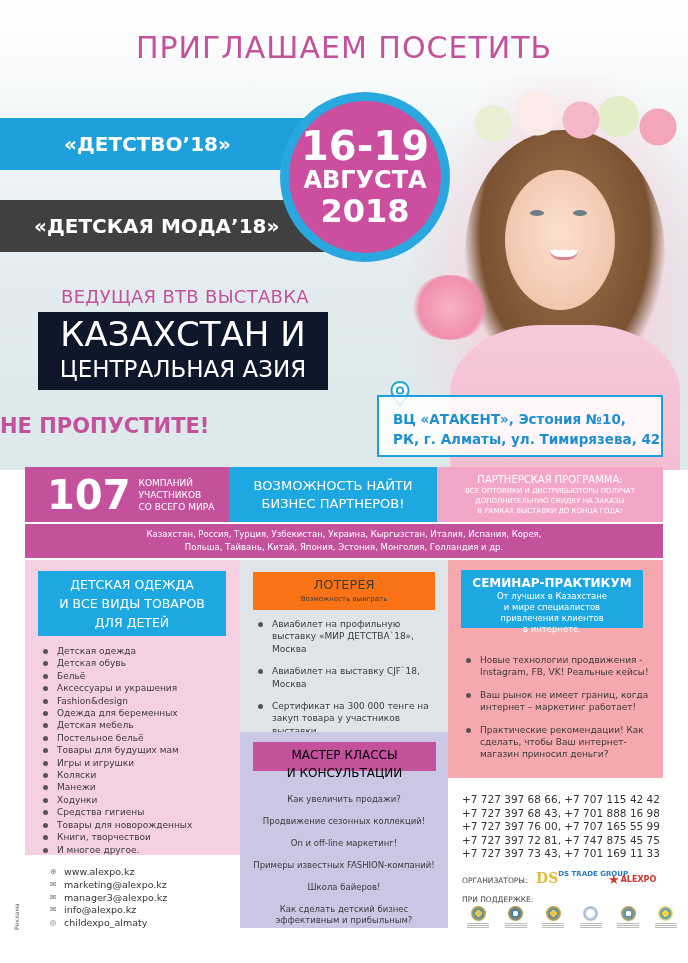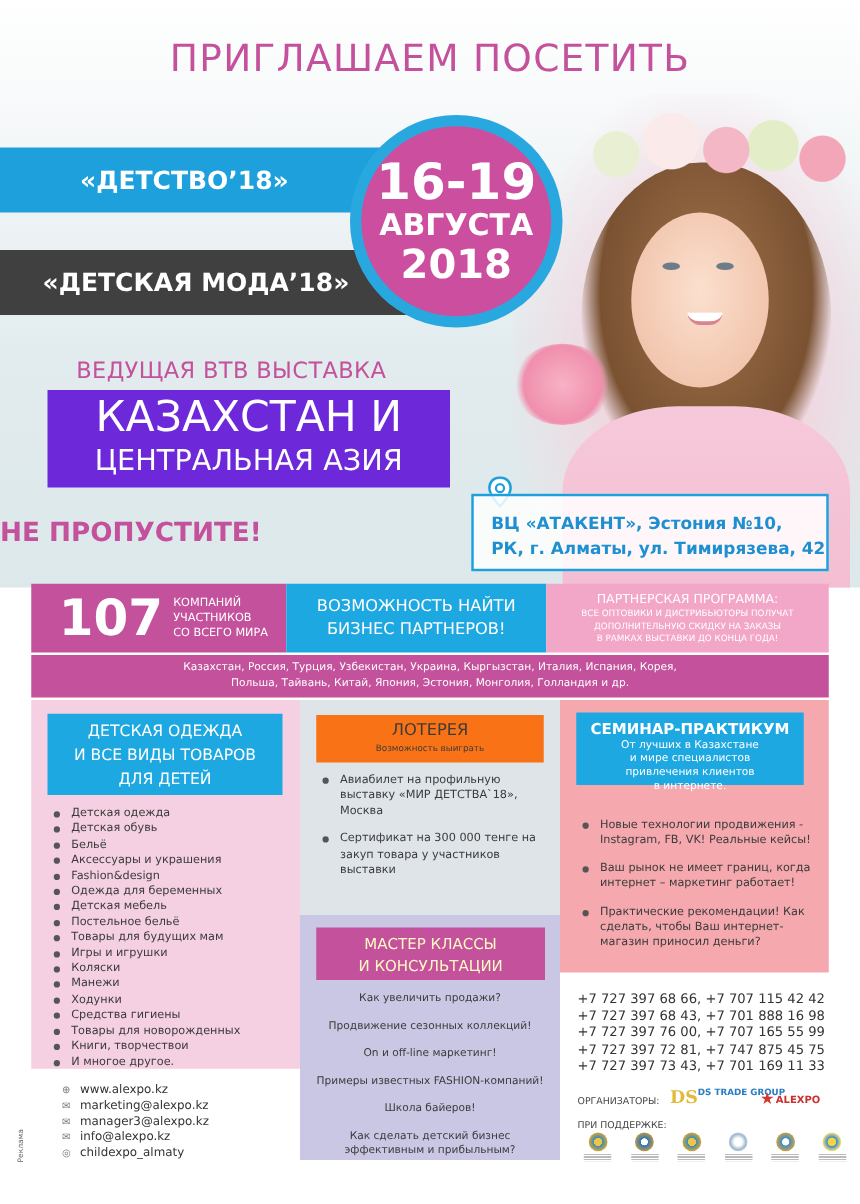--- a/index.html
+++ b/index.html
@@ -73,21 +73,21 @@
   .photo .flower {
     position: absolute; left: 0; top: 200px; width: 80px; height: 65px; border-radius: 50%;
     background: radial-gradient(circle, #f7b2c6 0%, #f08fad 60%, rgba(240,143,173,0) 72%);
   }
 
   .subhead {
     position: absolute; left: 0; top: 286px; width: 370px; text-align: center;
     font-family: "DejaVu Sans", sans-serif; font-size: 18px; color: #c4519c; letter-spacing: 0.3px;
   }
   .region-box {
-    position: absolute; left: 38px; top: 312px; width: 322px; height: 78px; background: #6d28d9;
+    position: absolute; left: 38px; top: 312px; width: 290px; height: 78px; background: #0f172a;
     color: #fff; text-align: center; font-family: "DejaVu Sans", sans-serif;
   }
   .region-line1 { font-size: 34px; line-height: 40px; margin-top: 2px; }
   .region-line2 { font-size: 23px; line-height: 30px; }
 
   .dontmiss {
     position: absolute; left: 0; top: 414px; width: 370px; text-align: left;
     font-family: "DejaVu Sans", sans-serif; font-weight: bold; font-size: 21px; color: #c4519c;
   }
 
@@ -124,21 +124,21 @@
   ul.bullets li { position: relative; padding-left: 18px; font-size: 9px; line-height: 12.4px; color: #3b3b3b; }
   ul.bullets li::before { content: ""; position: absolute; left: 4px; top: 4px; width: 5px; height: 5px; border-radius: 50%; background: #555; }
   .left-list { position: absolute; left: 14px; top: 85px; width: 196px; }
 
   .lottery-title { position: absolute; left: 13px; top: 12px; width: 182px; height: 38px; background: #f97316; }
   .lottery-title .t1 { color: #3b3b3b; font-size: 13px; line-height: 19px; padding-top: 3px; }
   .lottery-title .t2 { color: #3b3b3b; font-size: 7px; line-height: 10px; }
   .mid-list { position: absolute; left: 14px; top: 58px; width: 190px; }
   .mid-list li { margin-bottom: 10px; }
 
-  .master-title { position: absolute; left: 13px; top: 10px; width: 183px; height: 42px; background: #c4519c; color: #fef9c3; font-size: 12px; line-height: 18px; padding-top: 4px; }
+  .master-title { position: absolute; left: 13px; top: 10px; width: 183px; height: 29px; background: #c4519c; color: #000000; font-size: 12px; line-height: 18px; padding-top: 4px; }
   .master-items { position: absolute; left: 0; top: 62px; width: 208px; text-align: center; }
   .master-items div { font-size: 8.5px; line-height: 11px; color: #3b3b3b; margin-bottom: 11px; }
 
   .seminar-title { position: absolute; left: 13px; top: 10px; width: 182px; height: 58px; padding-top: 5px; }
   .seminar-title .t1 { font-size: 12px; line-height: 16px; font-weight: bold; }
   .seminar-title .t2 { font-size: 8.5px; line-height: 11px; }
   .right-list { position: absolute; left: 14px; top: 94px; width: 196px; }
   .right-list li { margin-bottom: 10px; }
 
   .phones { position: absolute; left: 462px; top: 793px; width: 220px; font-size: 10.5px; line-height: 13.5px; color: #333; }
@@ -261,20 +261,21 @@
   </ul>
 </div>
 
 <div class="col col-mid-top">
   <div class="box-title lottery-title">
     <div class="t1">ЛОТЕРЕЯ</div>
     <div class="t2">Возможность выиграть</div>
   </div>
   <ul class="bullets mid-list">
     <li>Авиабилет на профильную выставку «МИР ДЕТСТВА`18», Москва</li>
+    <li>Авиабилет на выставку CJF`18, Москва</li>
     <li>Сертификат на 300 000 тенге на закуп товара у участников выставки</li>
   </ul>
 </div>
 
 <div class="col col-mid-bot">
   <div class="box-title master-title">
     <div>МАСТЕР КЛАССЫ</div>
     <div>И КОНСУЛЬТАЦИИ</div>
   </div>
   <div class="master-items">

